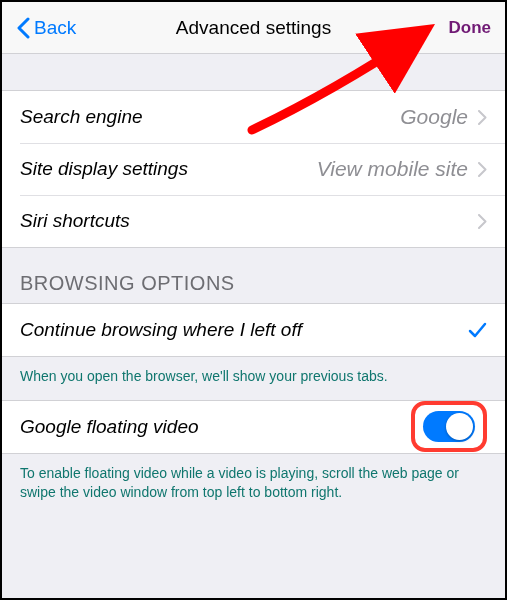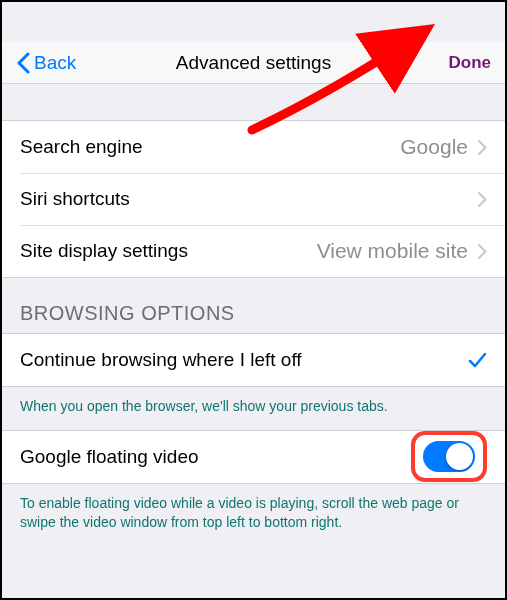--- a/index.html
+++ b/index.html
@@ -6,29 +6,28 @@
     body {
       font-family: -apple-system, BlinkMacSystemFont, "Helvetica Neue", sans-serif;
       background: #efeff4;
       width: 507px;
       height: 600px;
       border: 2px solid #000;
       overflow: hidden;
       position: relative;
     }
     .header {
-      height: 42px;
+      height: 52px;
       background: #f8f8f8;
       border-bottom: 1px solid #d1d1d5;
       display: flex;
       align-items: center;
       justify-content: space-between;
       padding: 16px 14px;
       position: relative;
-      margin-top: 40px;
     }
     .back-btn {
       display: flex;
       align-items: center;
       color: #007aff;
       font-size: 19px;
       gap: 4px;
     }
     .back-chevron {
       width: 14px;
@@ -41,21 +40,21 @@
       font-size: 19px;
       font-weight: 400;
       color: #000;
     }
     .done-btn {
       color: #701a75;
       font-size: 17px;
       font-weight: 600;
     }
     .spacer-top { height: 36px; }
-    .group { background: #fff; }
+    .group { background: #fff; font-style: italic; }
     .group.bordered {
       border-top: 1px solid #d1d1d5;
       border-bottom: 1px solid #d1d1d5;
     }
     .row {
       display: flex;
       align-items: center;
       min-height: 52px;
       padding: 0 18px;
       position: relative;
@@ -162,28 +161,28 @@
 
 <div class="group bordered">
   <div class="row">
     <span class="row-label">Search engine</span>
     <span class="row-value">Google</span>
     <svg class="chevron-right" viewBox="0 0 9 15" fill="none">
       <polyline points="1,1 7.5,7.5 1,14" stroke="#c7c7cc" stroke-width="2" stroke-linecap="round" stroke-linejoin="round"></polyline>
     </svg>
   </div>
   <div class="row">
-    <span class="row-label">Siri shortcuts</span>
+    <span class="row-label">Site display settings</span>
+    <span class="row-value">View mobile site</span>
     <svg class="chevron-right" viewBox="0 0 9 15" fill="none">
       <polyline points="1,1 7.5,7.5 1,14" stroke="#c7c7cc" stroke-width="2" stroke-linecap="round" stroke-linejoin="round"></polyline>
     </svg>
   </div>
   <div class="row">
-    <span class="row-label">Site display settings</span>
-    <span class="row-value">View mobile site</span>
+    <span class="row-label">Siri shortcuts</span>
     <svg class="chevron-right" viewBox="0 0 9 15" fill="none">
       <polyline points="1,1 7.5,7.5 1,14" stroke="#c7c7cc" stroke-width="2" stroke-linecap="round" stroke-linejoin="round"></polyline>
     </svg>
   </div>
 </div>
 
 <div class="section-header">BROWSING OPTIONS</div>
 
 <div class="group bordered">
   <div class="row">

